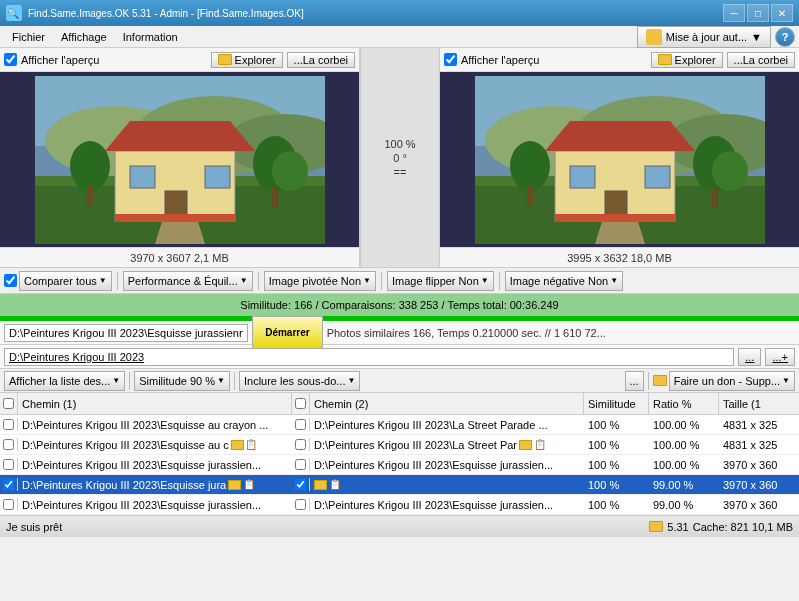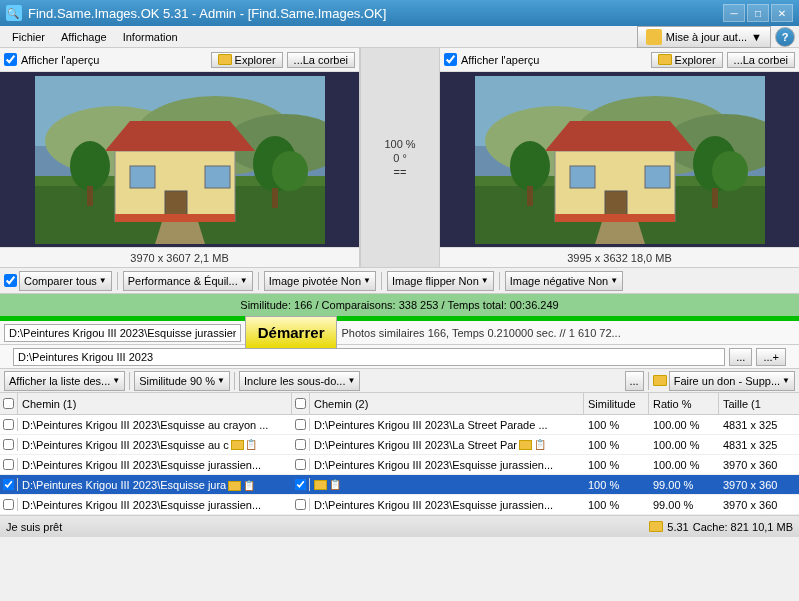--- a/index.html
+++ b/index.html
@@ -10,21 +10,21 @@
       background: linear-gradient(to bottom, #4a9fd4, #2e7db5);
       color: white;
       height: 26px;
       display: flex;
       align-items: center;
       justify-content: space-between;
       padding: 0 6px;
     }
     .title-bar-left { display: flex; align-items: center; gap: 6px; }
     .title-icon { width: 16px; height: 16px; background: #6cf; border-radius: 2px; font-size: 10px; display: flex; align-items: center; justify-content: center; }
-    .title-text { font-size: 13px; color: white; }
+    .title-text { font-size: 10px; color: white; }
     .title-controls { display: flex; gap: 2px; }
     .title-btn { width: 22px; height: 18px; background: rgba(255,255,255,0.2); border: 1px solid rgba(255,255,255,0.3); color: white; font-size: 10px; display: flex; align-items: center; justify-content: center; cursor: pointer; }
 
     
     .menu-bar {
       background: #f0f0f0;
       border-bottom: 1px solid #ccc;
       height: 22px;
       display: flex;
       align-items: center;
@@ -181,41 +181,42 @@
       padding: 1px 4px;
       font-size: 11px;
       height: 18px;
       flex: 1;
     }
     .start-btn {
       background: linear-gradient(to bottom, #fff8c0, #e8d800);
       border: 1px solid #aaa;
       padding: 1px 12px;
       font-weight: bold;
-      font-size: 15px;
+      font-size: 10px;
       cursor: pointer;
       height: 34px;
     }
     .results-text {
       font-size: 11px;
       color: #333;
       flex: 2;
       overflow: hidden;
       white-space: nowrap;
     }
 
     
     .folder-bar {
       background: #f8f8f8;
       border-bottom: 1px solid #ccc;
       height: 24px;
       display: flex;
       align-items: center;
-      padding: 0 13px;
+      padding: 0 4px;
       gap: 4px;
+      text-decoration: underline;
     }
     .folder-path-input {
       border: 1px solid #aaa;
       background: white;
       padding: 1px 4px;
       font-size: 11px;
       height: 18px;
       flex: 1;
     }
     .folder-btn {
@@ -616,21 +617,21 @@
 
       </div>
       <div class="td col-sim">100 %</div>
       <div class="td col-ratio">100.00 %</div>
       <div class="td col-size">3970 x 360</div>
     </div>
       <div class="table-row selected">
       <div class="col-check td">
         <input type="checkbox" checked="" style="width: 11px; height: 11px;">
       </div>
-      <div class="td col-path1" style="display:flex;align-items:flex-end;gap:2px;">
+      <div class="td col-path1" style="display:flex;align-items:center;gap:2px;">
         <span>D:\Peintures Krigou III 2023\Esquisse jura</span>
         <span style="display:inline-block;width:13px;height:10px;background:#f0c040;border:1px solid #c8a000;"></span>
           <span style="font-size:10px;">📋</span>
       </div>
       <div class="col-check2 td">
         <input type="checkbox" checked="" style="width: 11px; height: 11px;">
       </div>
       <div class="td col-path2" style="display:flex;align-items:center;gap:2px;">
         <span style="display:inline-block;width:13px;height:10px;background:#f0c040;border:1px solid #c8a000;"></span>
           <span style="font-size:10px;">📋</span>

